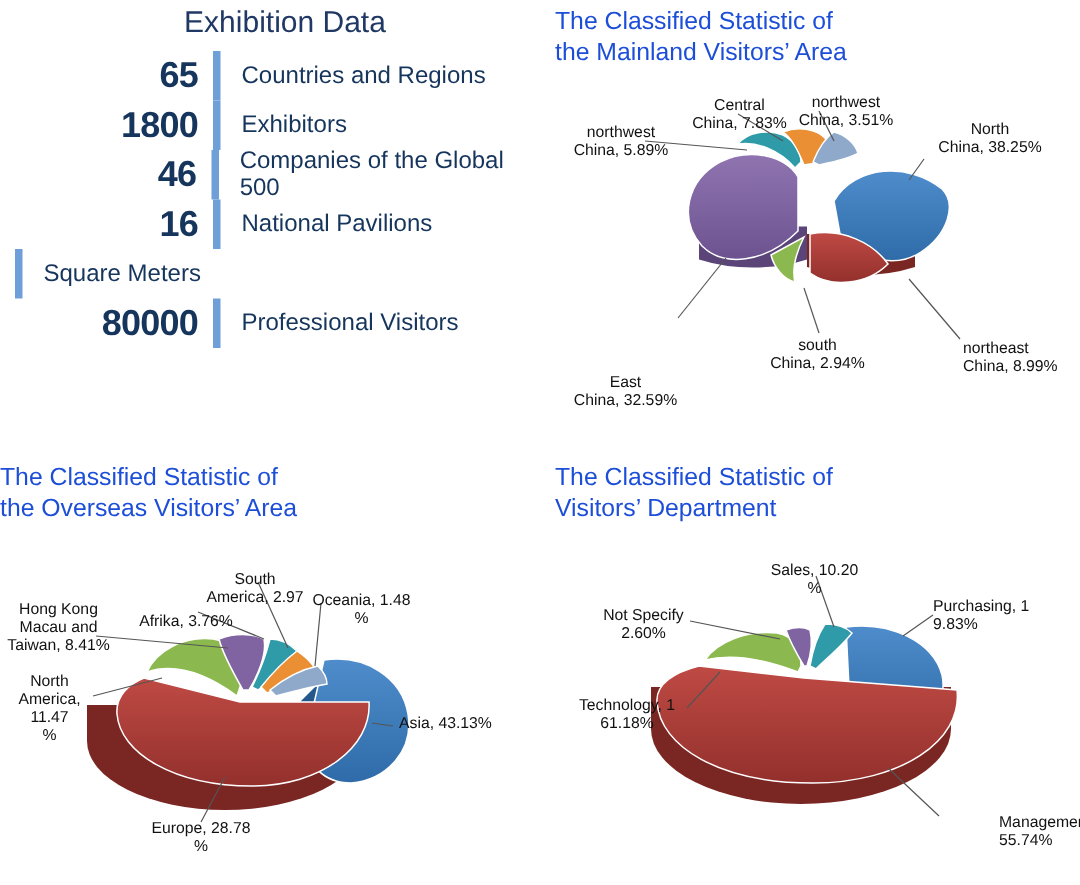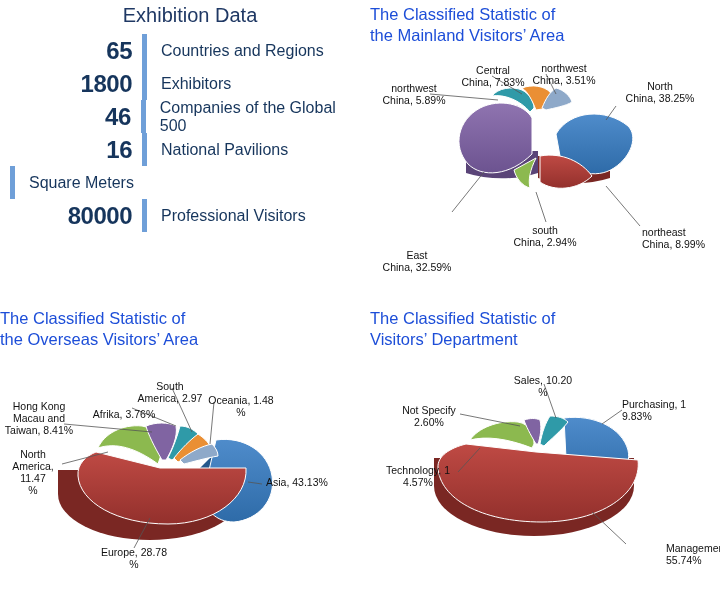--- a/index.html
+++ b/index.html
@@ -339,21 +339,21 @@
     <div class="lbl" style="left:252px; top:46px; width:94px;">
       <div>Purchasing, 1</div>
       <div>9.83%</div>
     </div>
     <div class="lbl" style="left:264px; top:190px; width:90px;margin-left:32px;">
       <div>Management,</div>
       <div>55.74%</div>
     </div>
     <div class="lbl c" style="left:4px; top:112px; width:88px;">
       <div>Technology, 1</div>
-      <div>4.57%</div>
+      <div>61.18%</div>
     </div>
     <div class="lbl c" style="left:20px; top:52px; width:78px;">
       <div>Not Specify</div>
       <div>2.60%</div>
     </div>
     <div class="lbl c" style="left:130px; top:22px; width:86px;">
       <div>Sales, 10.20</div>
       <div>%</div>
     </div>
   </div>

